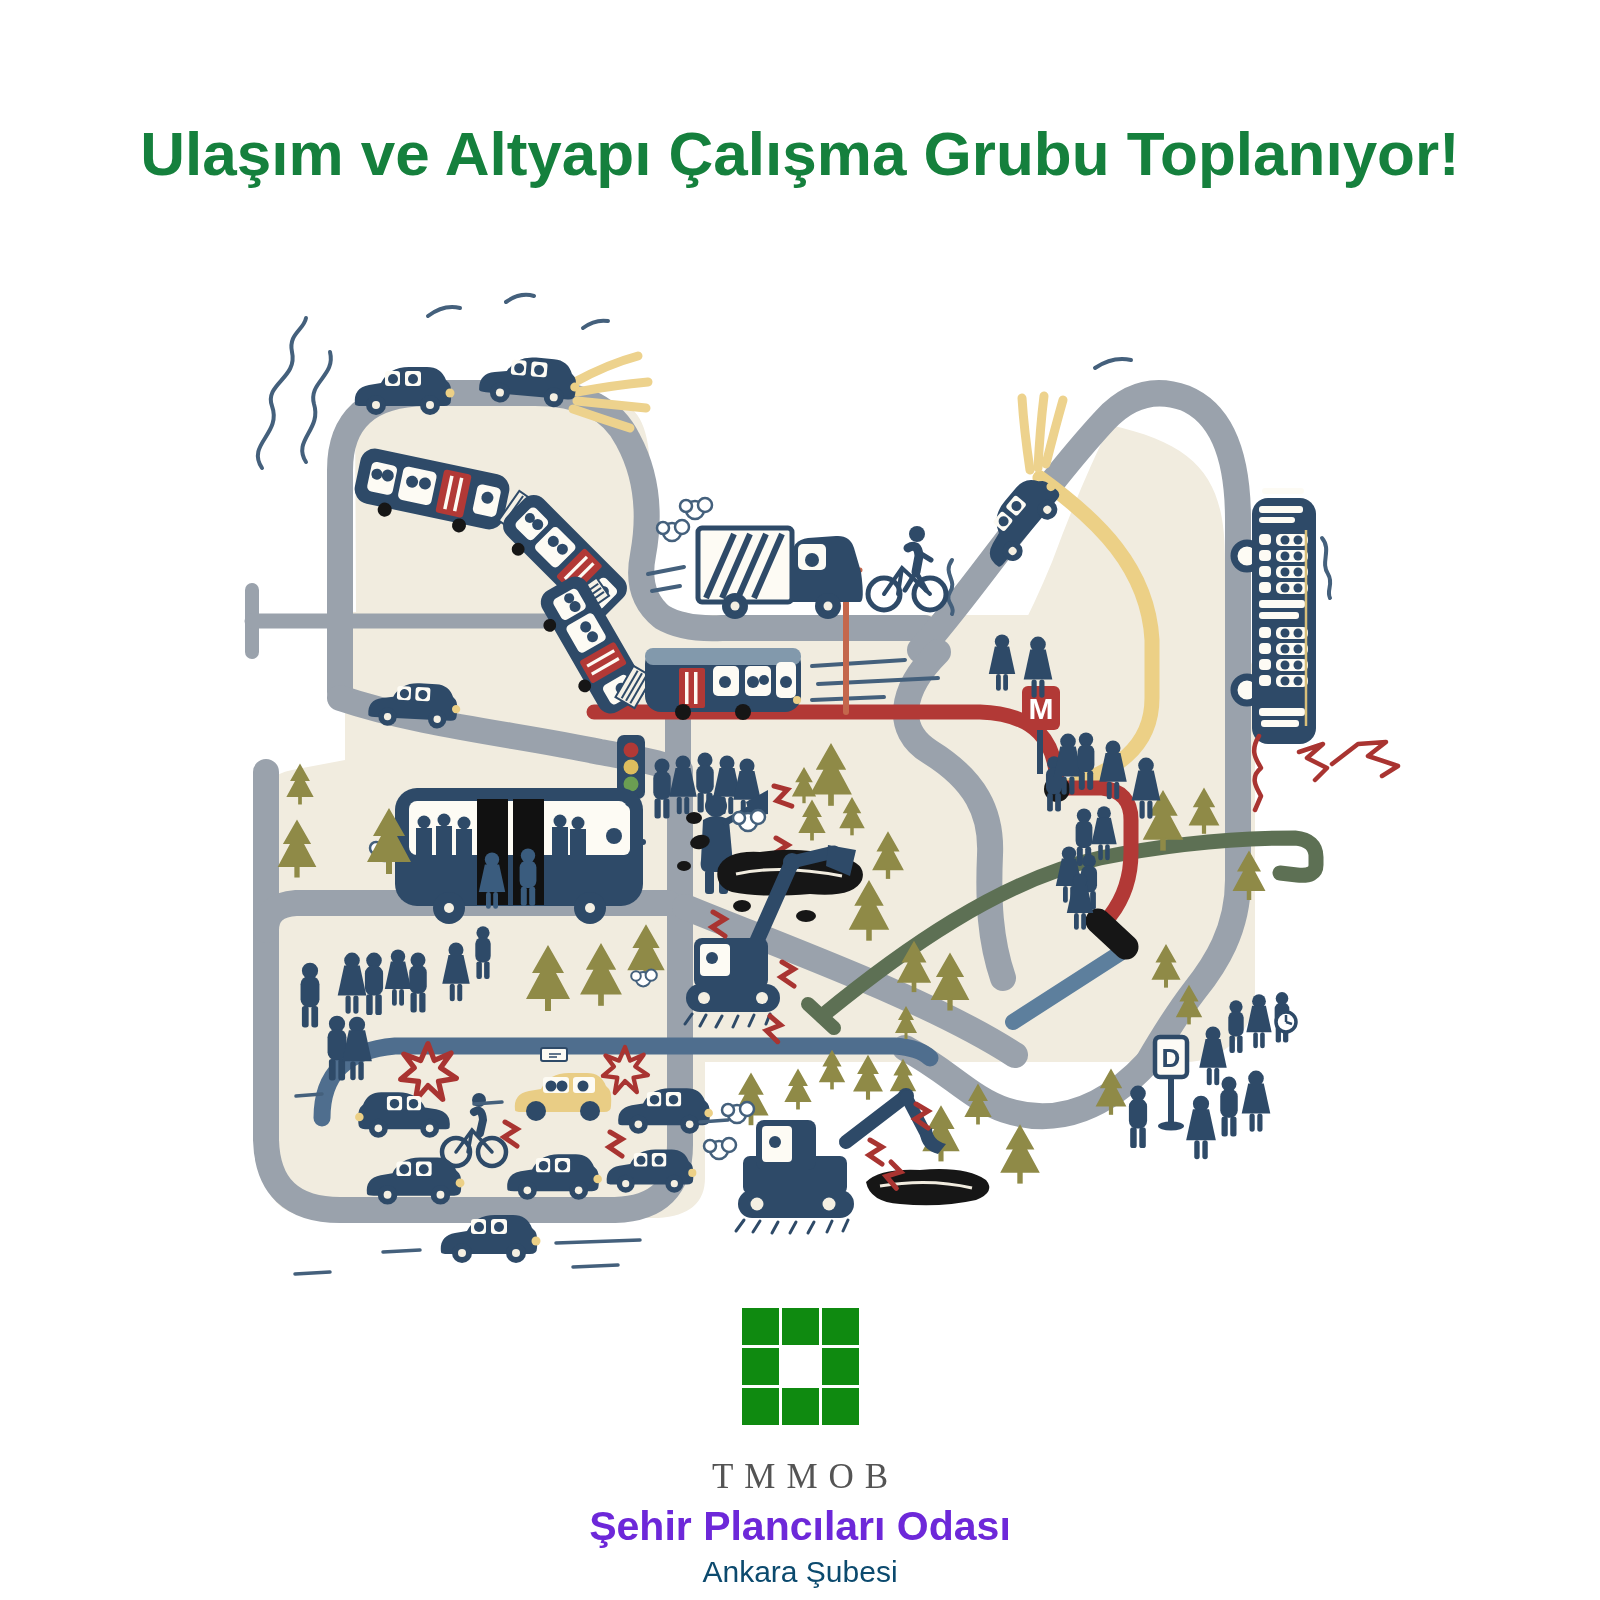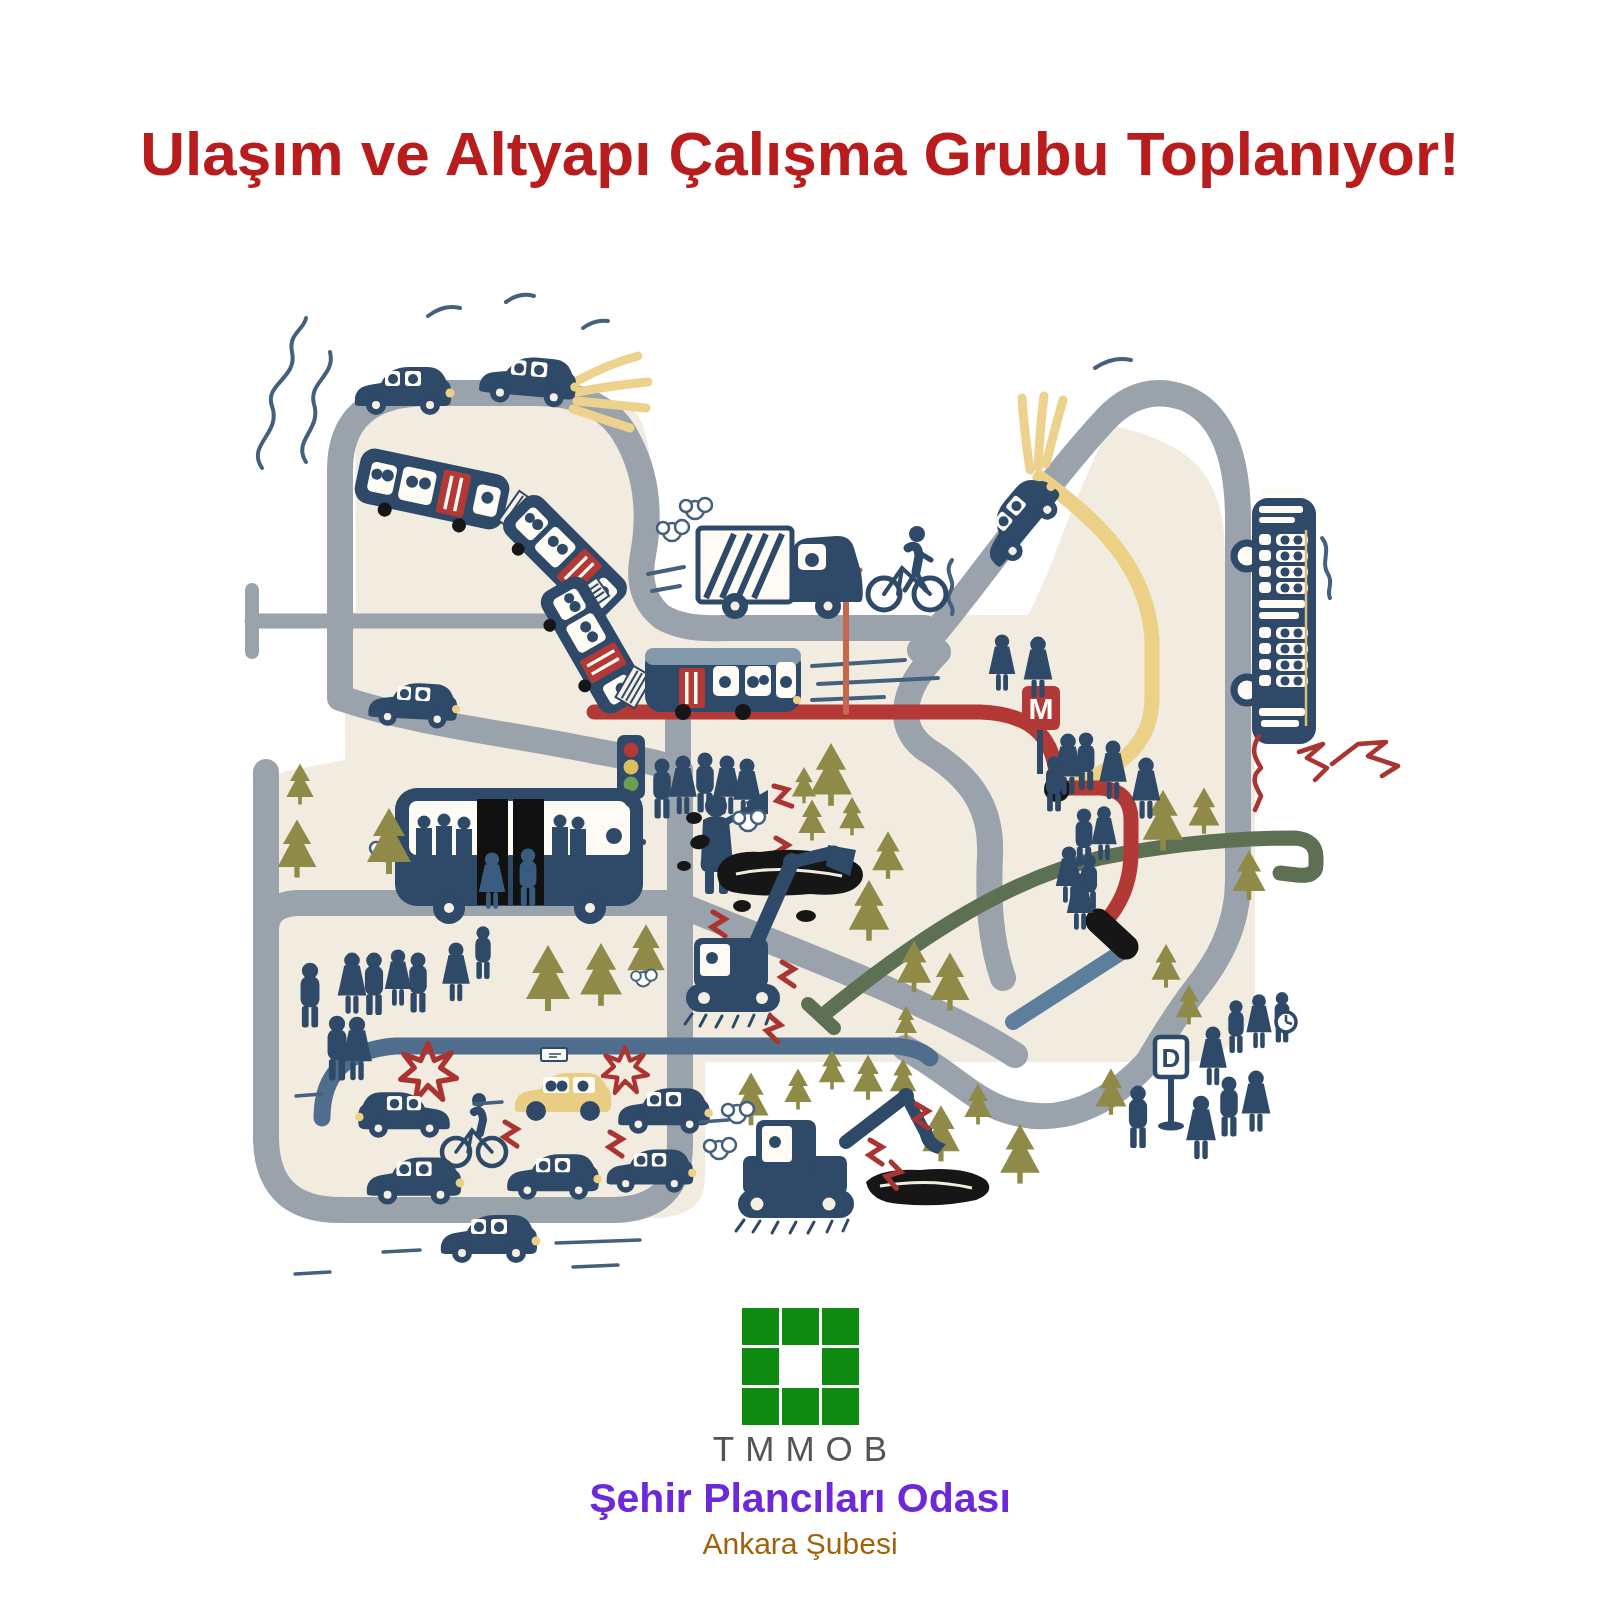--- a/index.html
+++ b/index.html
@@ -1,29 +1,29 @@
 <!DOCTYPE html>
 <html><head>
 <meta charset="utf-8">
 <style>
   html,body{margin:0;padding:0;}
   body{width:1600px;height:1600px;position:relative;background:#ffffff;
        font-family:"Liberation Sans",sans-serif;overflow:hidden;}
   .title{position:absolute;top:118px;left:0;width:1600px;text-align:center;
-         font-size:62px;font-weight:700;color:#b91c1c;letter-spacing:0;}
+         font-size:62px;font-weight:700;color:#15803d;letter-spacing:0;}
   .stage{position:absolute;top:0;left:0;}
   .footer{position:absolute;top:1308px;left:0;width:1600px;text-align:center;}
   .logo-grid{display:inline-grid;grid-template-columns:repeat(3,37px);
              grid-template-rows:repeat(3,37px);gap:3px;}
   .logo-grid span{background:#0f8a10;display:block;}
   .logo-grid span.hole{background:#ffffff;}
-  .org-acronym{margin-top:4px;font-size:35px;font-weight:400;color:#545454;
-               letter-spacing:11px;text-indent:11px;}
+  .org-acronym{margin-top:32px;font-size:35px;font-weight:400;color:#545454;
+               letter-spacing:11px;text-indent:11px;font-family:Liberation Serif, serif;}
   .org-name{margin-top:6px;font-size:41px;font-weight:700;color:#6d28d9;}
-  .org-branch{margin-top:5px;font-size:30px;font-weight:400;color:#a16207;}
+  .org-branch{margin-top:5px;font-size:30px;font-weight:400;color:#0c4a6e;}
 </style>
 </head>
 <body>
 
 <div class="title">Ulaşım ve Altyapı Çalışma Grubu Toplanıyor!</div>
 
 <svg class="stage" width="1600" height="1600" viewBox="0 0 1600 1600">
   <defs>
     <g id="tree">
       <path d="M0,-62 L16,-34 L8,-34 L22,-8 L-22,-8 L-8,-34 L-16,-34 Z"></path>

